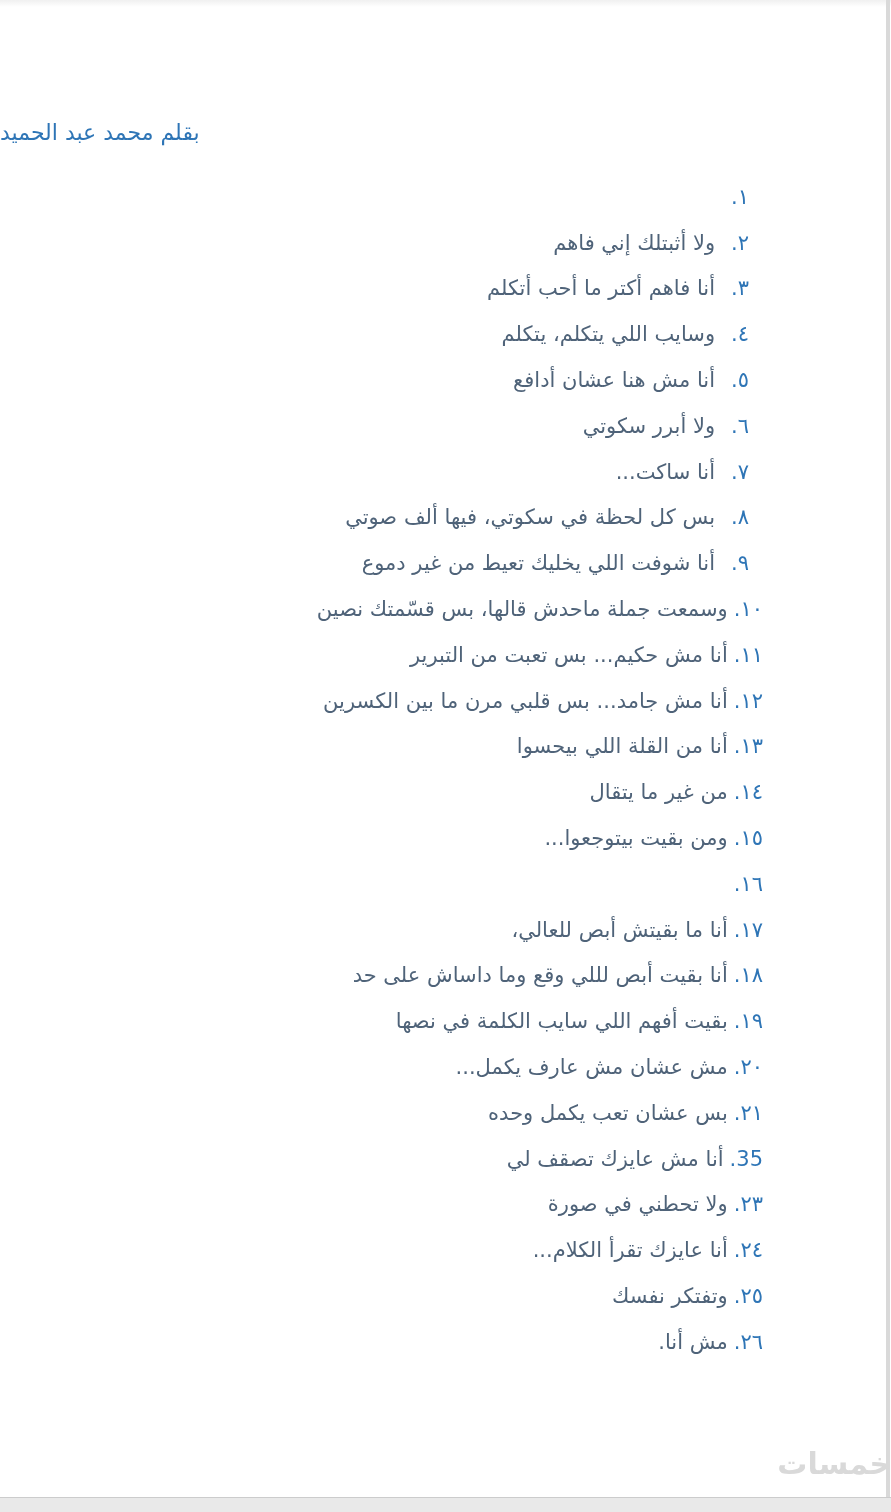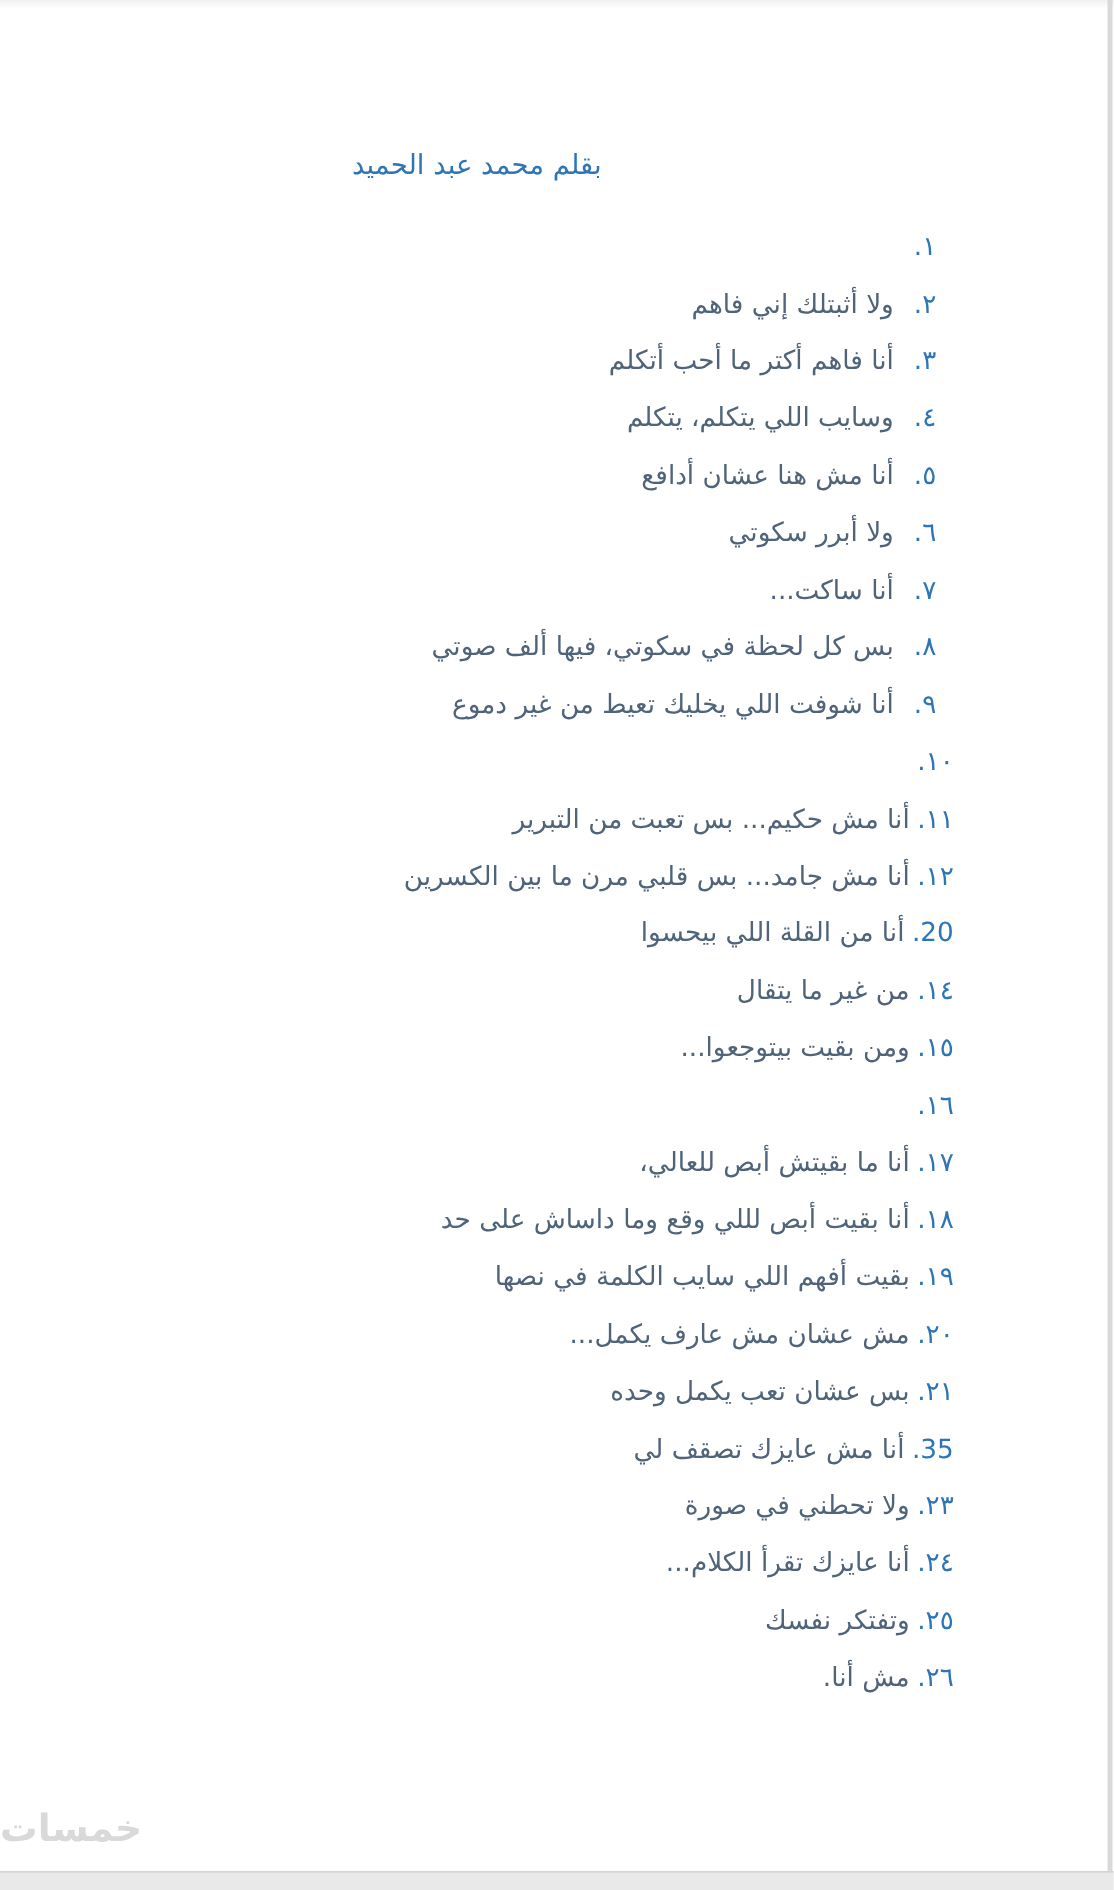--- a/index.html
+++ b/index.html
@@ -17,21 +17,21 @@
   .scrollbar{
     position:absolute;top:0;right:1px;width:4px;height:1497px;
     background:#d9d9d9;
   }
   .bottom-bar{
     position:absolute;bottom:0;left:0;right:0;height:14px;
     background:#e9e9e9;border-top:1px solid #cccccc;
   }
   .content{
     direction:rtl;
-    text-align:center;
+    text-align:left;
     padding:116px 128px 0 0;
   }
   .byline{
     font-size:22px;
     line-height:34px;
     height:34px;
     margin-bottom:24px;
     color:var(--accent-blue,#2e75b6);
     white-space:nowrap;
   }
@@ -55,21 +55,21 @@
   .dd .num{margin-left:6px;}
   .u{
     text-decoration-color:#333333;
     text-decoration-thickness:1.5px;
     text-underline-offset:4px;
   }
   .watermark{
     position:absolute;
     left:0;right:0;
     top:1446px;
-    text-align:left;
+    text-align:right;
     font-size:30px;
     font-weight:bold;
     letter-spacing:1px;
     color:var(--watermark-gray,#d9d9d9);
   }
 </style>
 </head>
 <body>
 
 <div class="top-fade"></div>
@@ -110,31 +110,32 @@
     <div class="row sd">
         <span class="num">٨.</span>
         <span class="txt">بس كل لحظة في سكوتي، فيها ألف صوتي</span>
       </div>
     <div class="row sd">
         <span class="num">٩.</span>
         <span class="txt">أنا شوفت اللي يخليك تعيط من غير دموع</span>
       </div>
     <div class="row dd">
         <span class="num">١٠.</span>
+        <span class="txt">وسمعت جملة ماحدش قالها، بس قسّمتك نصين</span>
       </div>
     <div class="row dd">
         <span class="num">١١.</span>
         <span class="txt">أنا مش حكيم... بس تعبت من التبرير</span>
       </div>
     <div class="row dd">
         <span class="num">١٢.</span>
         <span class="txt">أنا مش جامد... بس قلبي مرن ما بين الكسرين</span>
       </div>
     <div class="row dd">
-        <span class="num">20.</span>
+        <span class="num">١٣.</span>
         <span class="txt">أنا من القلة اللي بيحسوا</span>
       </div>
     <div class="row dd">
         <span class="num">١٤.</span>
         <span class="txt">من غير ما يتقال</span>
       </div>
     <div class="row dd">
         <span class="num">١٥.</span>
         <span class="txt">ومن بقيت بيتوجعوا...</span>
       </div>

